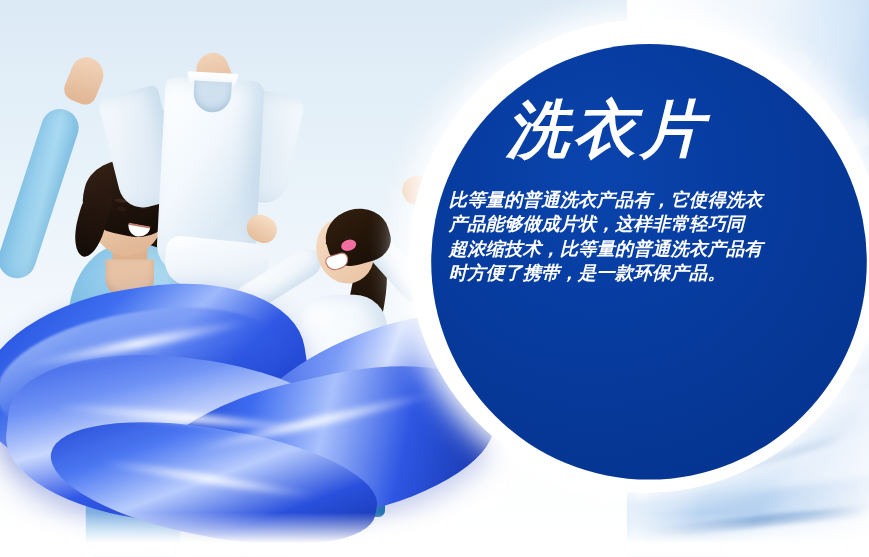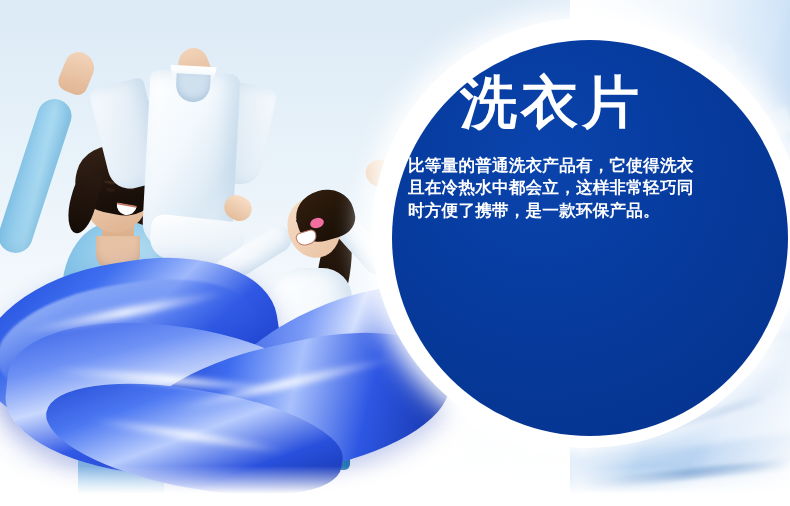--- a/index.html
+++ b/index.html
@@ -62,23 +62,24 @@
 
   
   .circle{
     position:absolute;left:392px;top:40px;width:396px;height:396px;
     border-radius:50%;
     background:radial-gradient(circle at 38% 30%, #0a44ad 0%, #063a9c 45%, #05328b 100%);
   }
 
   
   .card{
-    position:absolute;left:392px;top:24px;width:396px;height:396px;
+    position:absolute;left:392px;top:40px;width:396px;height:396px;
     border-radius:50%;
     color:#ffffff;
+    font-style:italic;
   }
   .title{
     position:absolute;left:68px;top:48px;
     font-size:57px;line-height:60px;font-weight:bold;
     letter-spacing:4px;color:#ffffff;white-space:nowrap;
   }
   .body{
     position:absolute;left:16px;top:131px;width:310px;
     font-size:16.6px;line-height:22.3px;font-weight:bold;
     color:#ffffff;letter-spacing:.2px;text-align:justify;
@@ -421,19 +422,20 @@
     <div class="rb-hl rh4"></div>
 
   </div>
 
   <div class="halo"></div>
   <div class="circle"></div>
   <div class="card">
     <div class="title">洗衣片</div>
     <div class="body">
       <p>比等量的普通洗衣产品有，它使得洗衣</p>
-      <p>且在冷热水中都会立，这样非常轻巧同</p>
+      <p>产品能够做成片状，这样非常轻巧同</p>
+      <p>超浓缩技术，比等量的普通洗衣产品有</p>
       <p>时方便了携带，是一款环保产品。</p>
     </div>
   </div>
 
   <div class="bottom-fade"></div>
 </div>
 
 </body></html>

